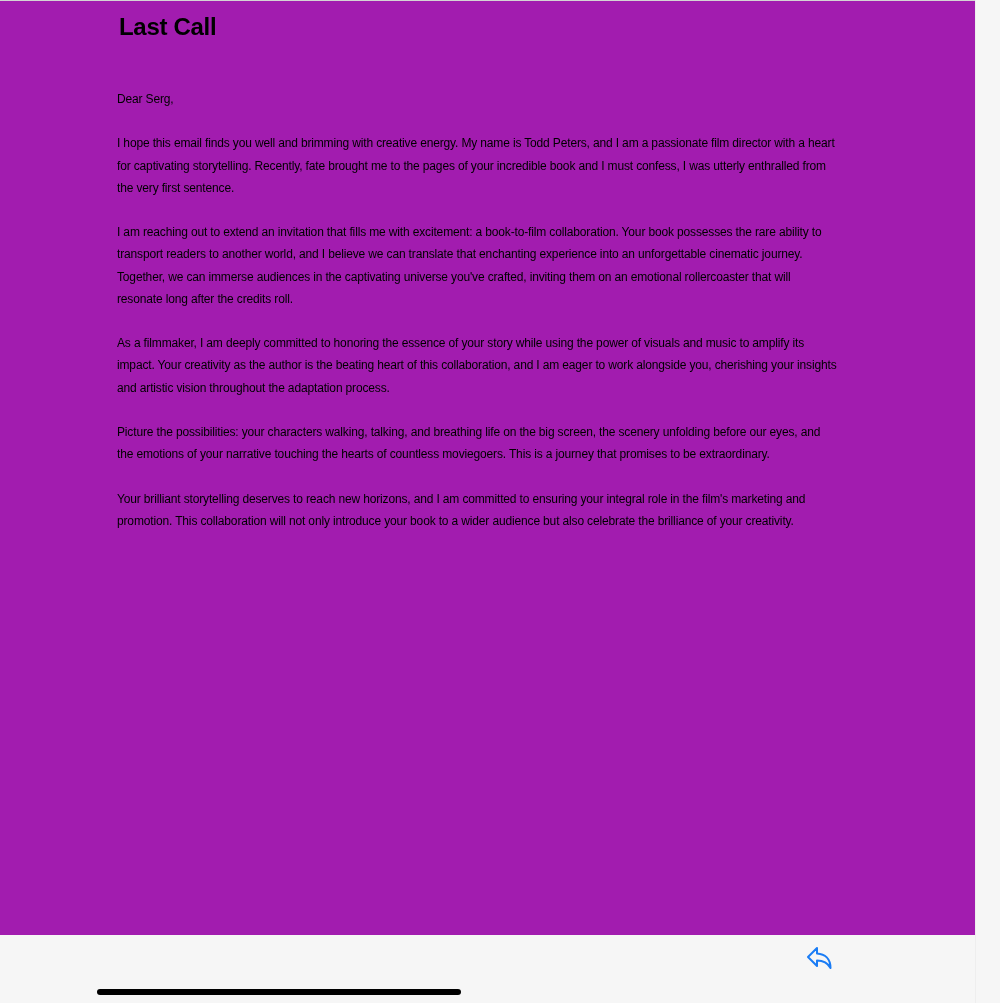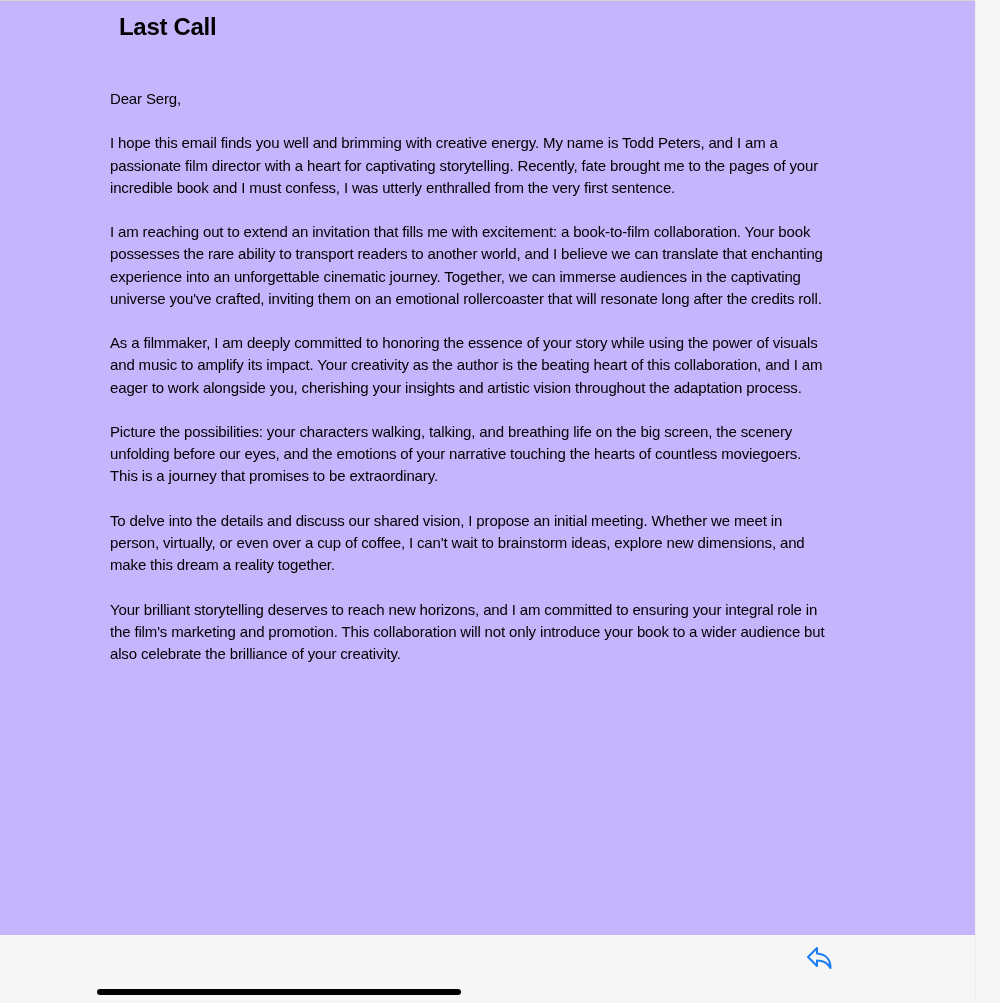--- a/index.html
+++ b/index.html
@@ -6,29 +6,29 @@
   body {
     width: 1000px; height: 1003px; position: relative; overflow: hidden;
     background: #f7f7f7;
     font-family: "Liberation Sans", sans-serif;
     color: #000;
   }
   .top-rule { position: absolute; left: 0; top: 0; width: 975px; height: 1px; background: #d4d4d4; }
   .side-panel { position: absolute; left: 975px; top: 0; width: 25px; height: 1003px; background: #f6f6f6; border-left: 1px solid #eeeeee; box-sizing: border-box; }
   .content {
     position: absolute; left: 0; top: 1px; width: 975px; height: 934px;
-    background: #c4b5fd; overflow: hidden;
+    background: #a21caf; overflow: hidden;
   }
   .subject {
     position: absolute; left: 119px; top: 12px;
     font-size: 24px; font-weight: bold; letter-spacing: -0.3px; margin: 0;
   }
   .body-text {
-    position: absolute; left: 110px; top: 87px; width: 720px;
-    font-size: 15px; line-height: 22.2px; letter-spacing: -0.15px;
+    position: absolute; left: 117px; top: 87px; width: 720px;
+    font-size: 12px; line-height: 22.2px; letter-spacing: -0.15px;
   }
   .body-text p { margin: 0 0 22.2px 0; }
   .toolbar {
     position: absolute; left: 0; top: 935px; width: 975px; height: 68px;
     background: #f6f6f6;
   }
   .reply-btn {
     position: absolute; left: 804px; top: 943px; width: 32px; height: 30px;
     display: flex; align-items: center; justify-content: center; cursor: pointer;
   }
@@ -43,21 +43,20 @@
 <div class="top-rule"></div>
 
 <div class="content">
   <h1 class="subject">Last Call</h1>
   <div class="body-text">
     <p>Dear Serg,</p>
     <p>I hope this email finds you well and brimming with creative energy. My name is Todd Peters, and I am a passionate film director with a heart for captivating storytelling. Recently, fate brought me to the pages of your incredible book and I must confess, I was utterly enthralled from the very first sentence.</p>
     <p>I am reaching out to extend an invitation that fills me with excitement: a book-to-film collaboration. Your book possesses the rare ability to transport readers to another world, and I believe we can translate that enchanting experience into an unforgettable cinematic journey. Together, we can immerse audiences in the captivating universe you've crafted, inviting them on an emotional rollercoaster that will resonate long after the credits roll.</p>
     <p>As a filmmaker, I am deeply committed to honoring the essence of your story while using the power of visuals and music to amplify its impact. Your creativity as the author is the beating heart of this collaboration, and I am eager to work alongside you, cherishing your insights and artistic vision throughout the adaptation process.</p>
     <p>Picture the possibilities: your characters walking, talking, and breathing life on the big screen, the scenery unfolding before our eyes, and the emotions of your narrative touching the hearts of countless moviegoers. This is a journey that promises to be extraordinary.</p>
-    <p>To delve into the details and discuss our shared vision, I propose an initial meeting. Whether we meet in person, virtually, or even over a cup of coffee, I can't wait to brainstorm ideas, explore new dimensions, and make this dream a reality together.</p>
     <p>Your brilliant storytelling deserves to reach new horizons, and I am committed to ensuring your integral role in the film's marketing and promotion. This collaboration will not only introduce your book to a wider audience but also celebrate the brilliance of your creativity.</p>
   </div>
 </div>
 
 <div class="side-panel"></div>
 
 <div class="toolbar"></div>
 
 <div class="reply-btn">
   <svg width="28" height="24" viewBox="0 0 28 24">

